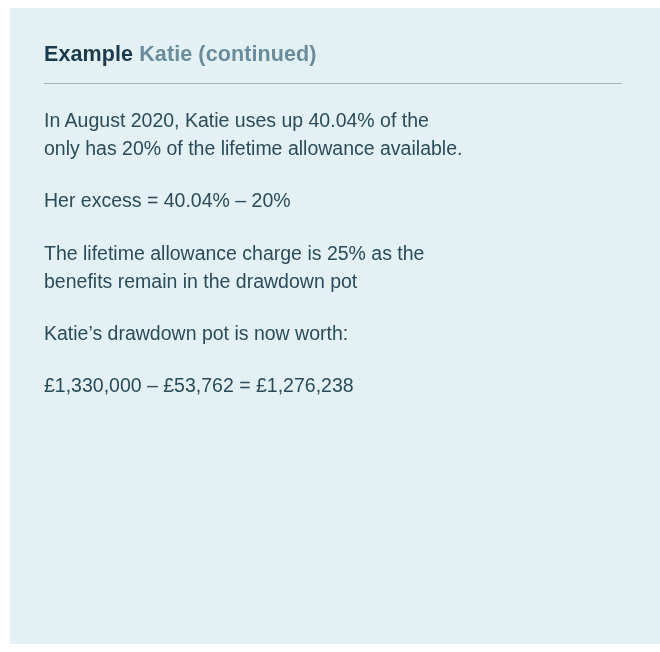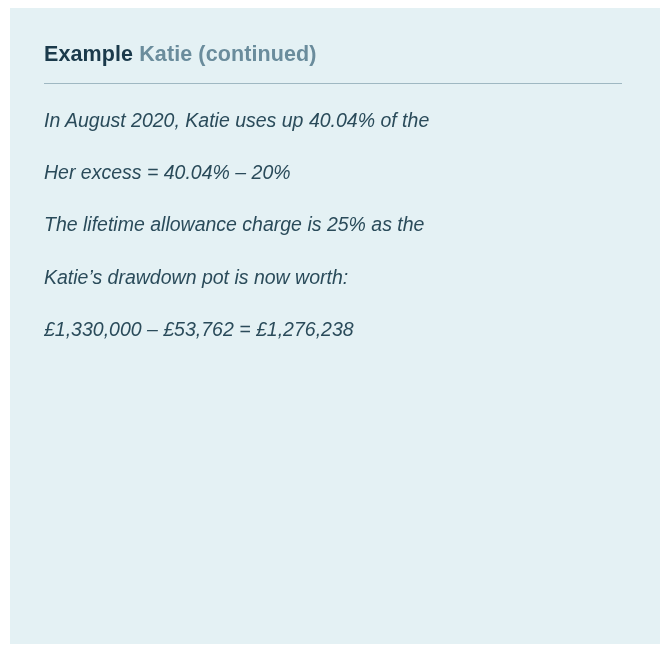--- a/index.html
+++ b/index.html
@@ -44,21 +44,20 @@
   }
   .body {
     margin-top: 22px;
     color: #2a4b5a;
     font-size: 19.5px;
     line-height: 1.45;
   }
   .para {
     margin: 0 0 24px 0;
     max-width: 560px;
-    font-style: italic;
   }
   .para.tight {
     margin-bottom: 0;
   }
   .para .line {
     display: block;
   }
 </style>
 </head>
 <body>
@@ -69,28 +68,30 @@
     <span class="strong">Example</span>
     <span class="light">Katie (continued)</span>
   </h1>
 
   <div class="rule"></div>
 
   <div class="body">
 
     <p class="para">
       <span class="line">In August 2020, Katie uses up 40.04% of the</span>
+      <span class="line">only has 20% of the lifetime allowance available.</span>
     </p>
 
     <p class="para">
       <span class="line">Her excess = 40.04% – 20%</span>
     </p>
 
     <p class="para">
       <span class="line">The lifetime allowance charge is 25% as the</span>
+      <span class="line">benefits remain in the drawdown pot</span>
     </p>
 
 
     <p class="para">
       <span class="line">Katie’s drawdown pot is now worth:</span>
     </p>
 
     <p class="para tight">
       <span class="line">£1,330,000 – £53,762 = £1,276,238</span>
     </p>

